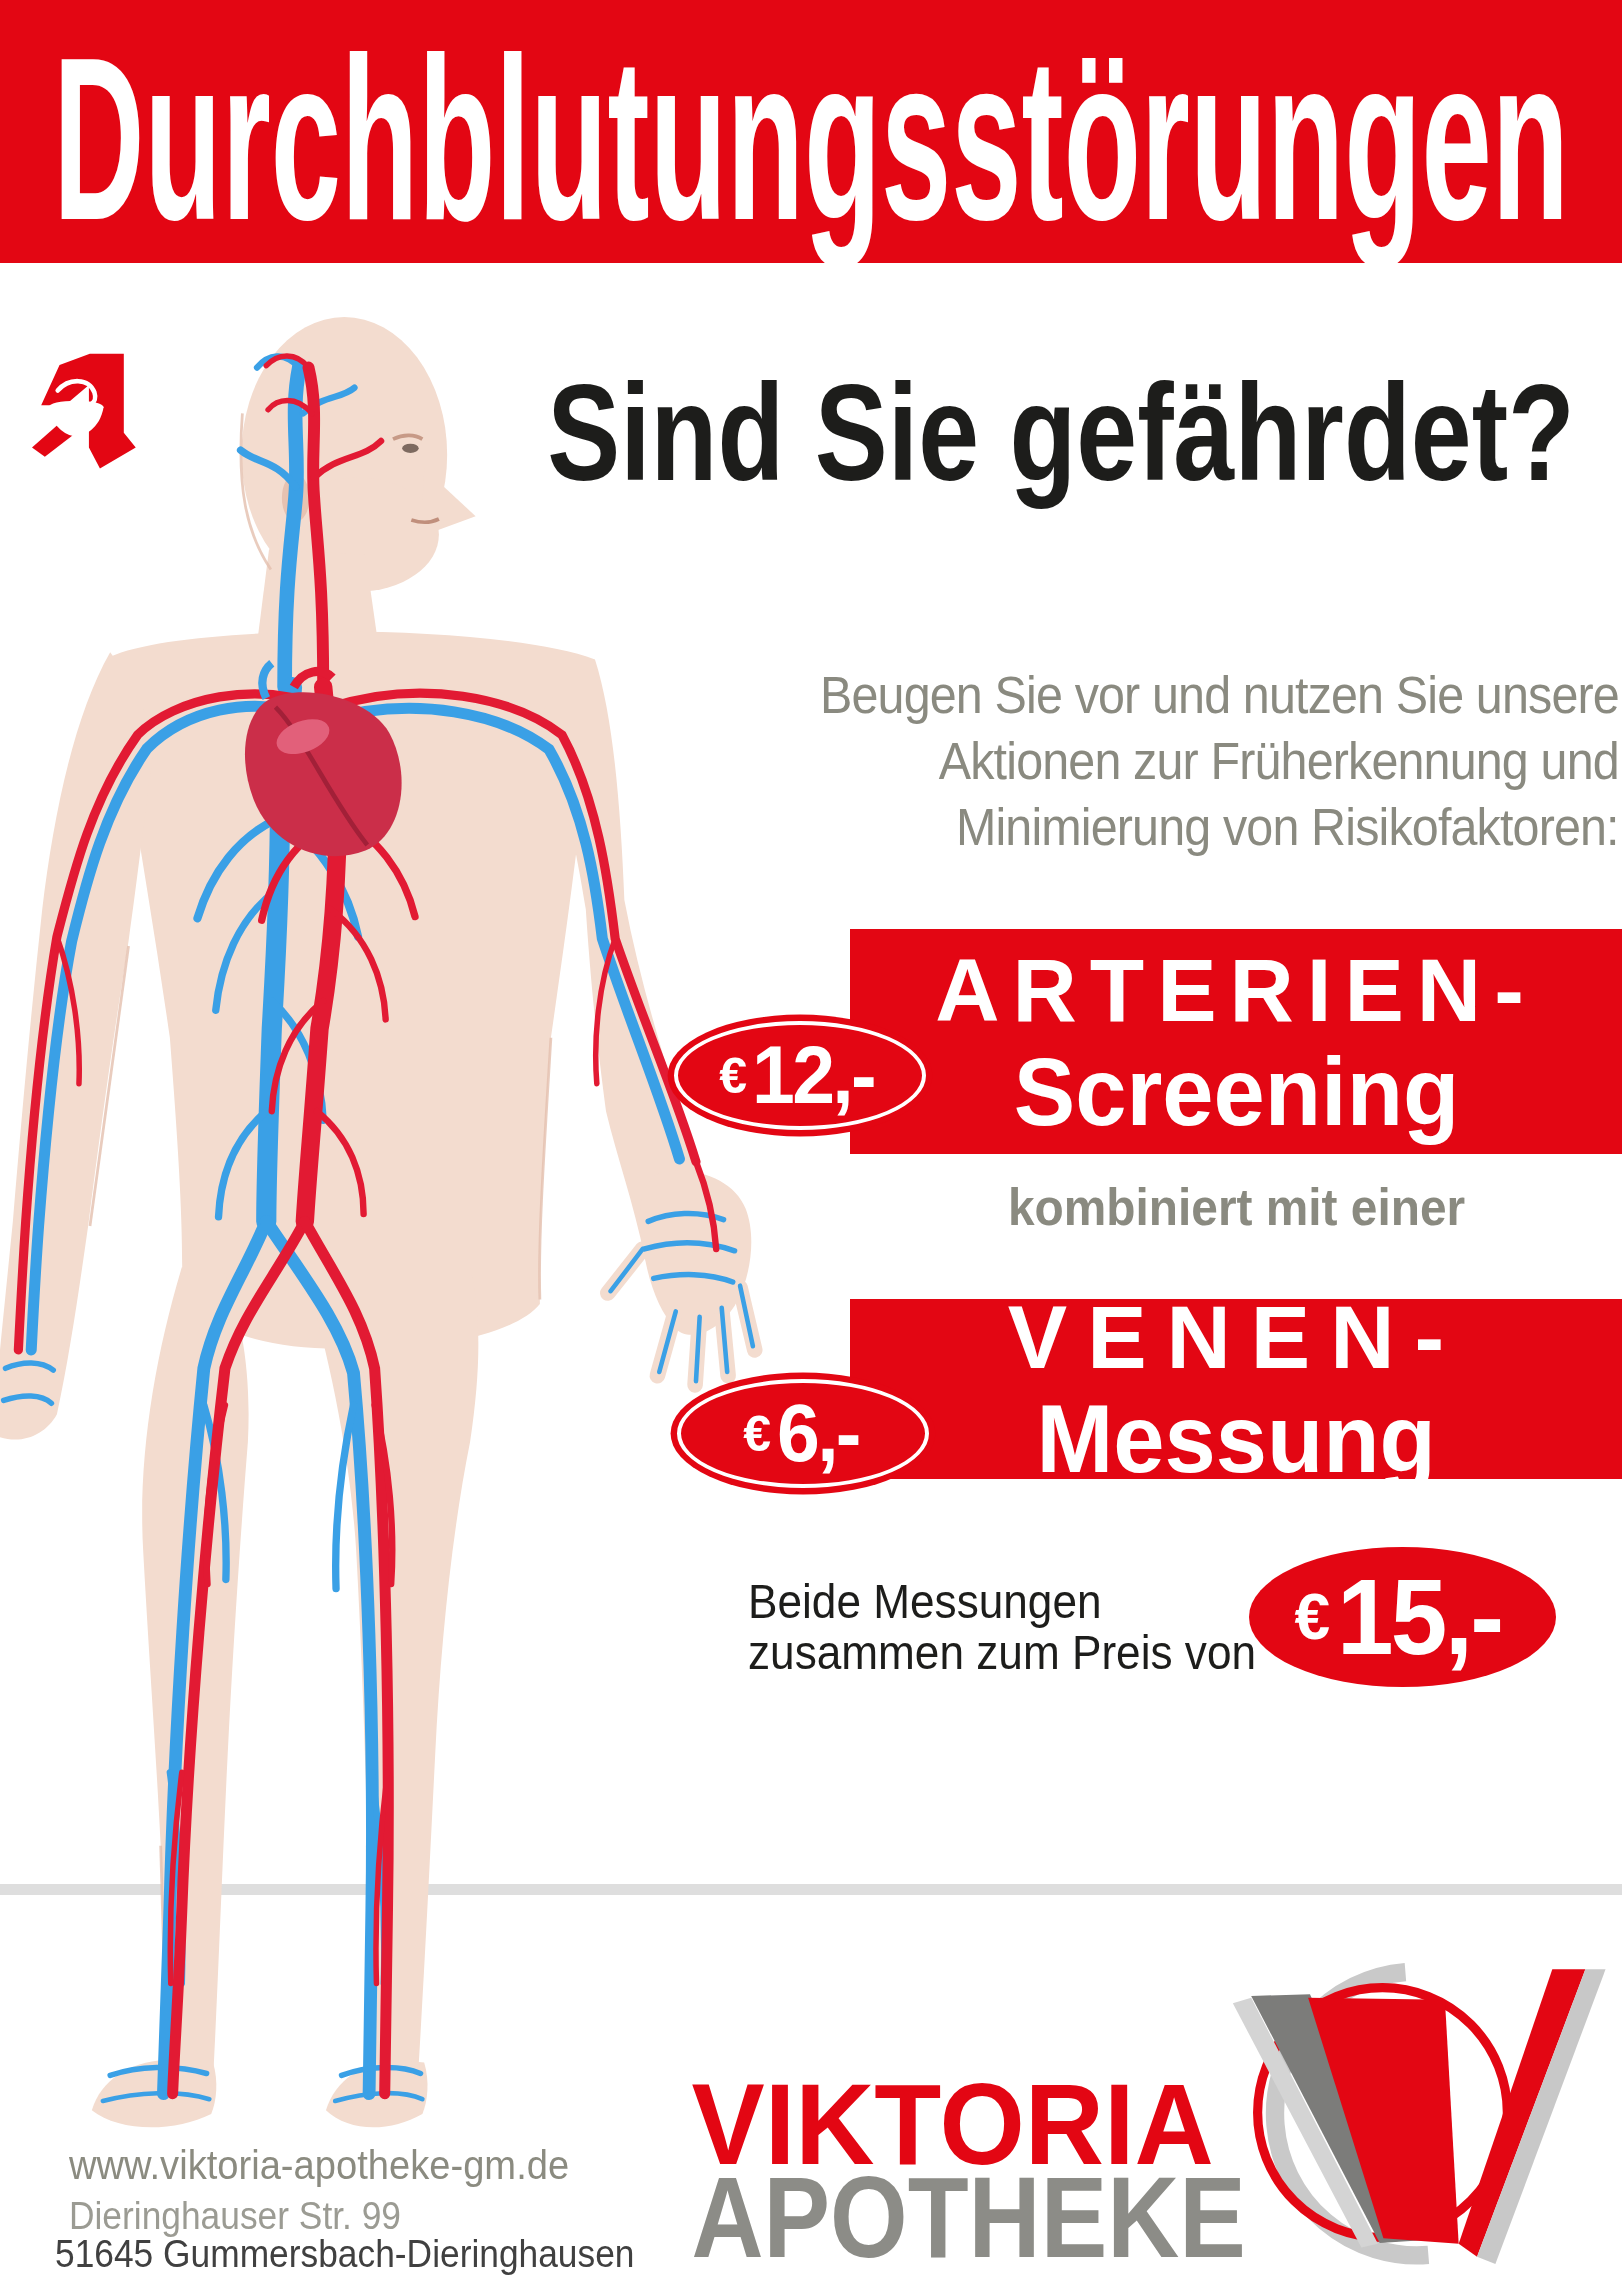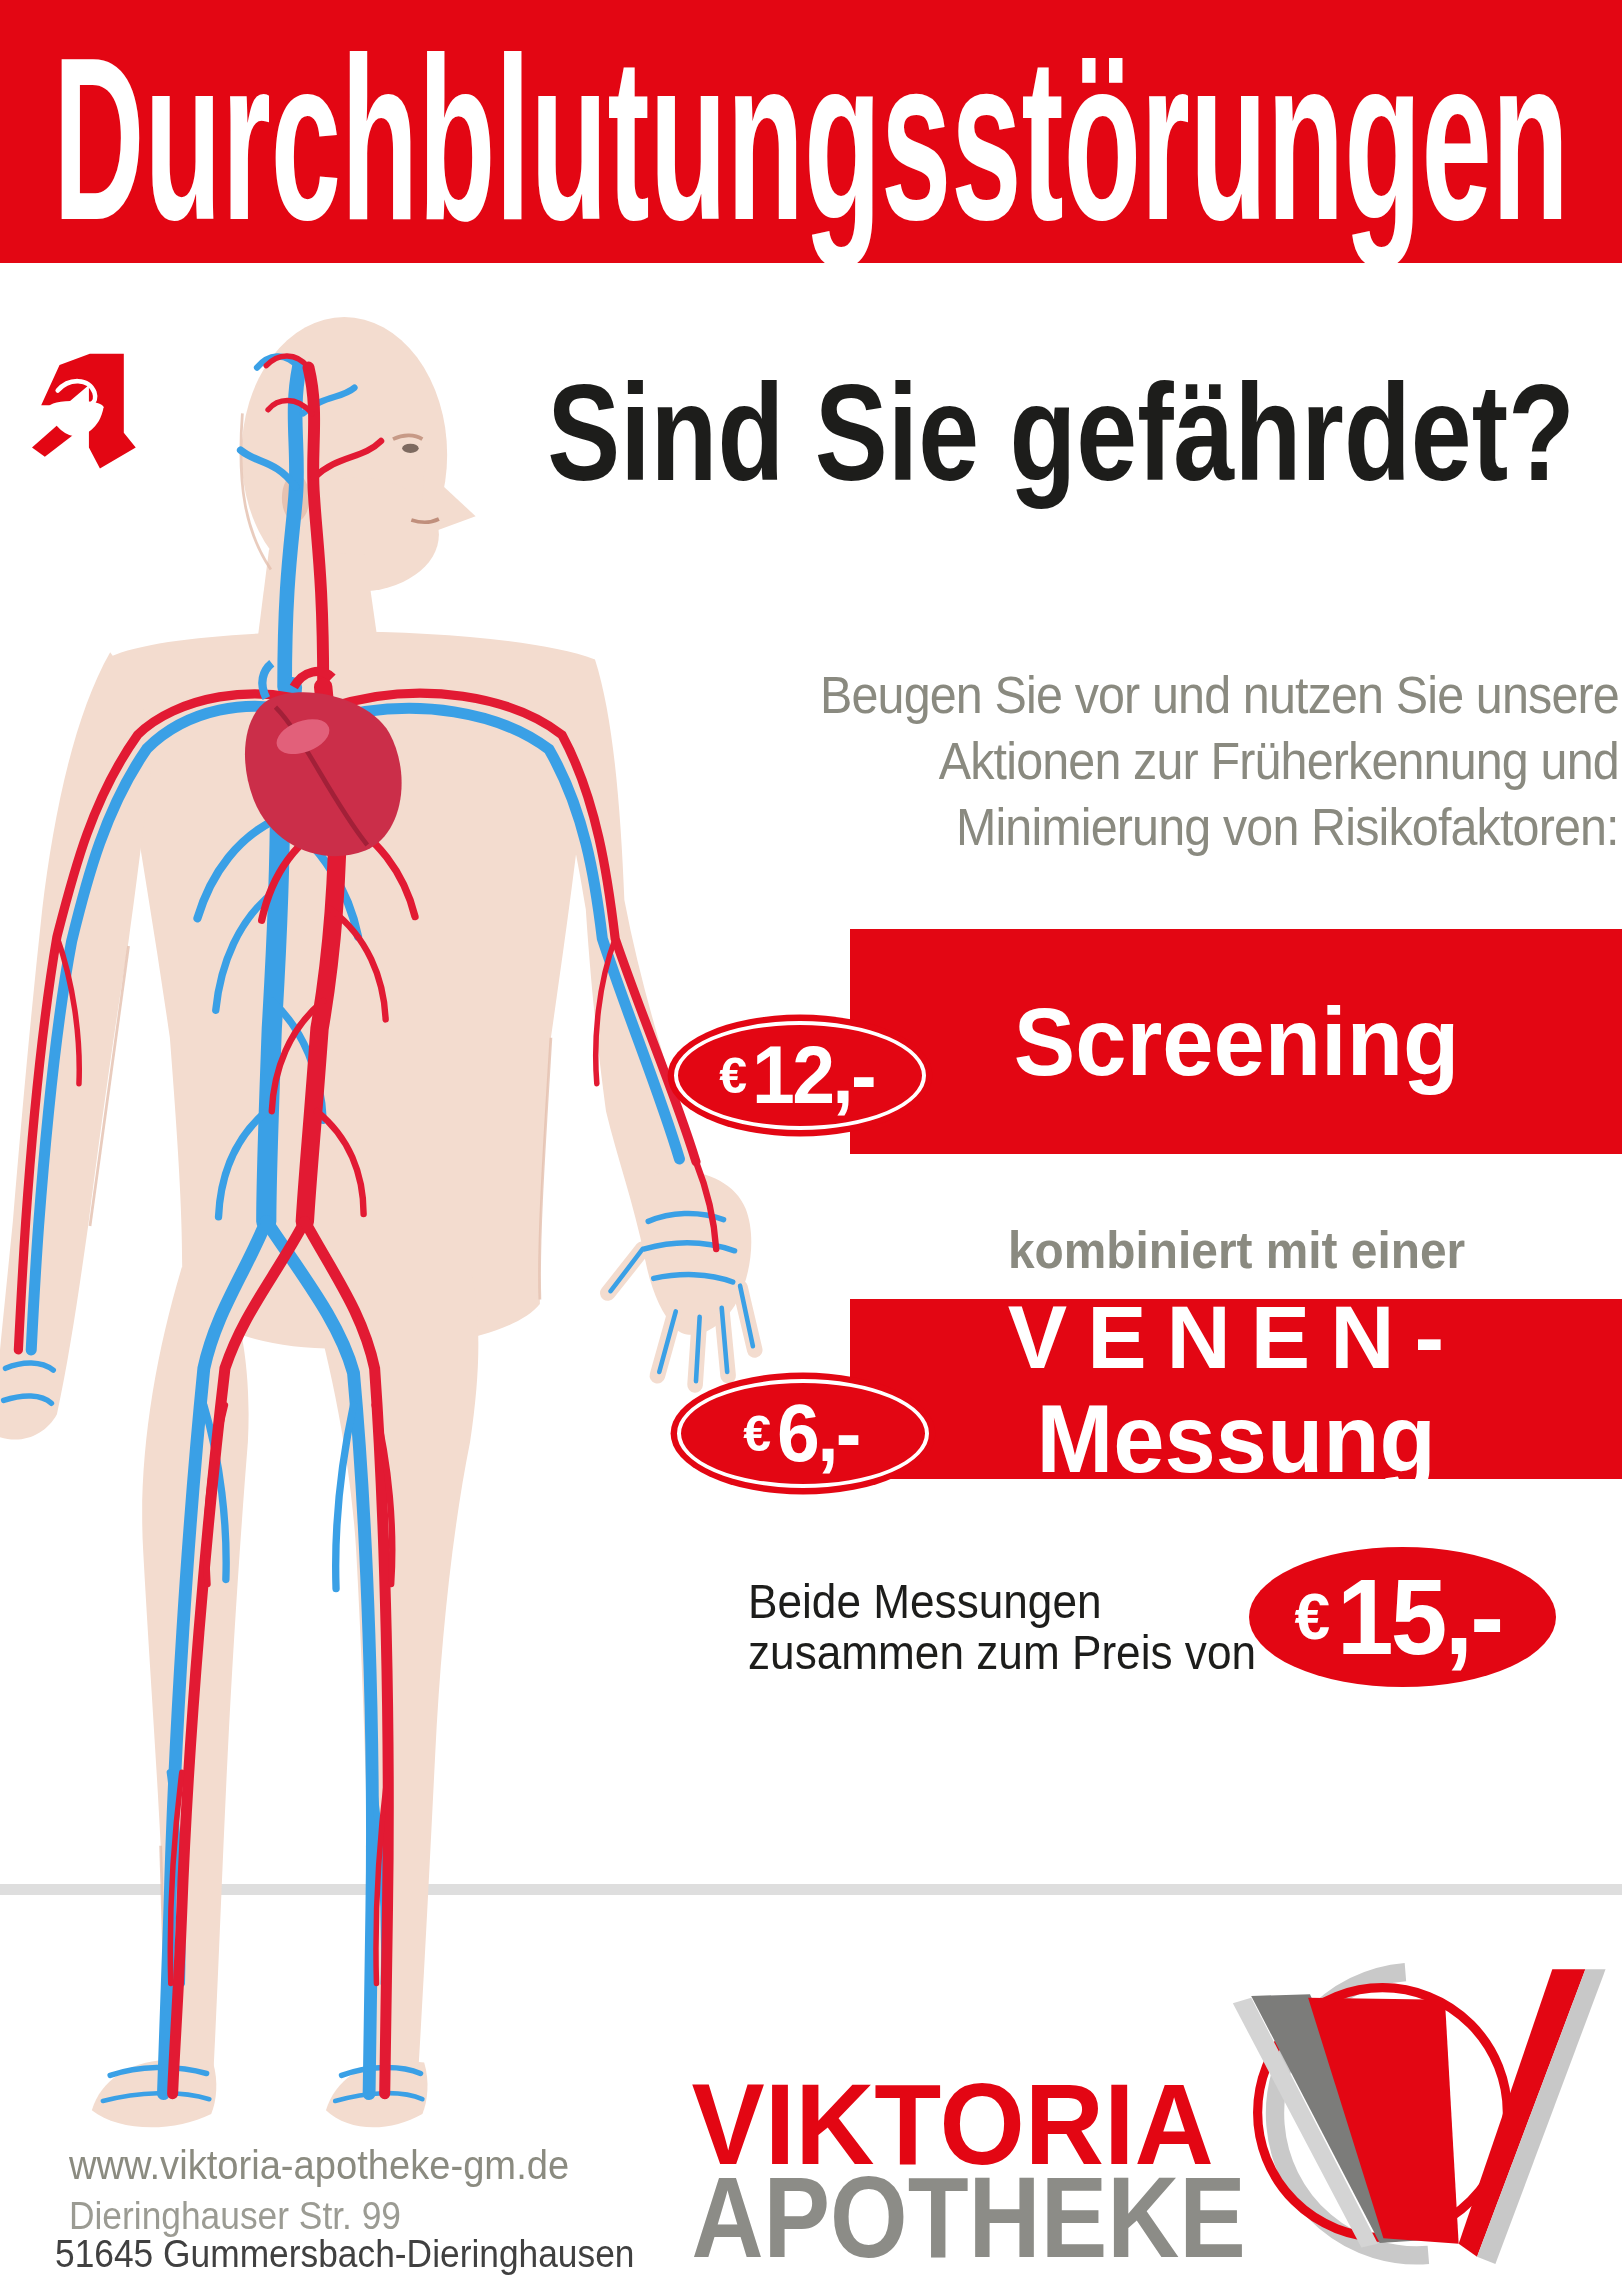--- a/index.html
+++ b/index.html
@@ -37,21 +37,21 @@
   .oval .eu{font-weight:bold;font-size:50px;margin-right:5.5px;}
   .oval .amt{font-weight:bold;font-size:81px;letter-spacing:-2.8px;display:inline-block;
              transform:scaleX(0.95);transform-origin:left center;}
   .oval-12{left:674px;top:1021px;width:244px;height:101px;}
   .oval-6{left:677px;top:1379px;width:244px;height:101px;}
   .oval-15{left:1249px;top:1547px;width:307px;height:140px;}
   .oval-15 .eu{font-size:64px;margin-right:7.3px;}
   .oval-15 .amt{font-size:107px;}
   
   .kombi{position:absolute;left:850px;top:1177px;width:772px;text-align:center;color:#8a8a80;
-         font-weight:bold;font-size:52px;z-index:2;white-space:nowrap;margin-top:43px;}
+         font-weight:bold;font-size:52px;z-index:2;white-space:nowrap;}
   .kombi .condense{display:inline-block;transform:scaleX(0.92);transform-origin:center;}
   
   .bundle-text{position:absolute;left:748px;top:1576px;color:#1d1d1b;font-size:48px;
                line-height:51px;z-index:2;white-space:nowrap;}
   .bundle-text .condense{display:inline-block;transform:scaleX(0.92);transform-origin:left center;}
   
   .site{position:absolute;left:69px;top:2142px;color:#8b8b80;font-weight:normal;font-size:41px;z-index:2;white-space:nowrap;}
   .addr1{position:absolute;left:69px;top:2195px;color:#9b9b93;font-size:38px;z-index:2;white-space:nowrap;}
   .addr2{position:absolute;left:55px;top:2233px;color:#404040;font-size:38px;z-index:2;white-space:nowrap;}
   .site .condense,.addr1 .condense,.addr2 .condense{display:inline-block;transform:scaleX(0.93);transform-origin:left center;}
@@ -214,20 +214,21 @@
     <text x="1135" y="126" text-anchor="end" font-family="Liberation Sans, sans-serif" font-size="150" font-weight="bold" fill="#1d1d1b" textLength="1120" lengthAdjust="spacingAndGlyphs">Sind Sie gefährdet?</text>
   </svg>
 
   <div class="gray-block block-action">
     <span class="condense">Beugen Sie vor und nutzen Sie unsere</span><br>
     <span class="condense">Aktionen zur Früherkennung und</span><br>
     <span class="condense">Minimierung von Risikofaktoren:</span>
   </div>
 
   <div class="offer-box box-arterien">
+    <span class="t1">ARTERIEN-</span>
     <span class="t2">Screening</span>
   </div>
 
   <div class="oval ringed oval-12">
     <span class="eu">€</span>
     <span class="amt">12,-</span>
   </div>
 
   <div class="kombi">
     <span class="condense">kombiniert mit einer</span>

